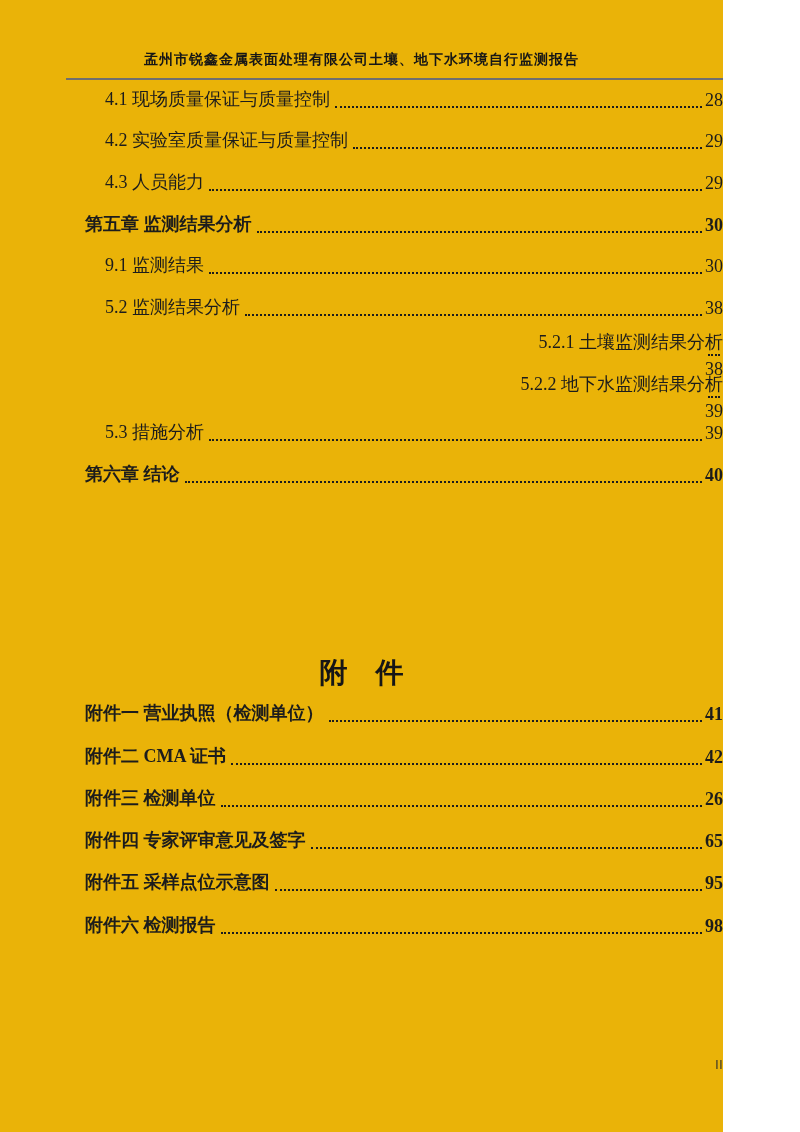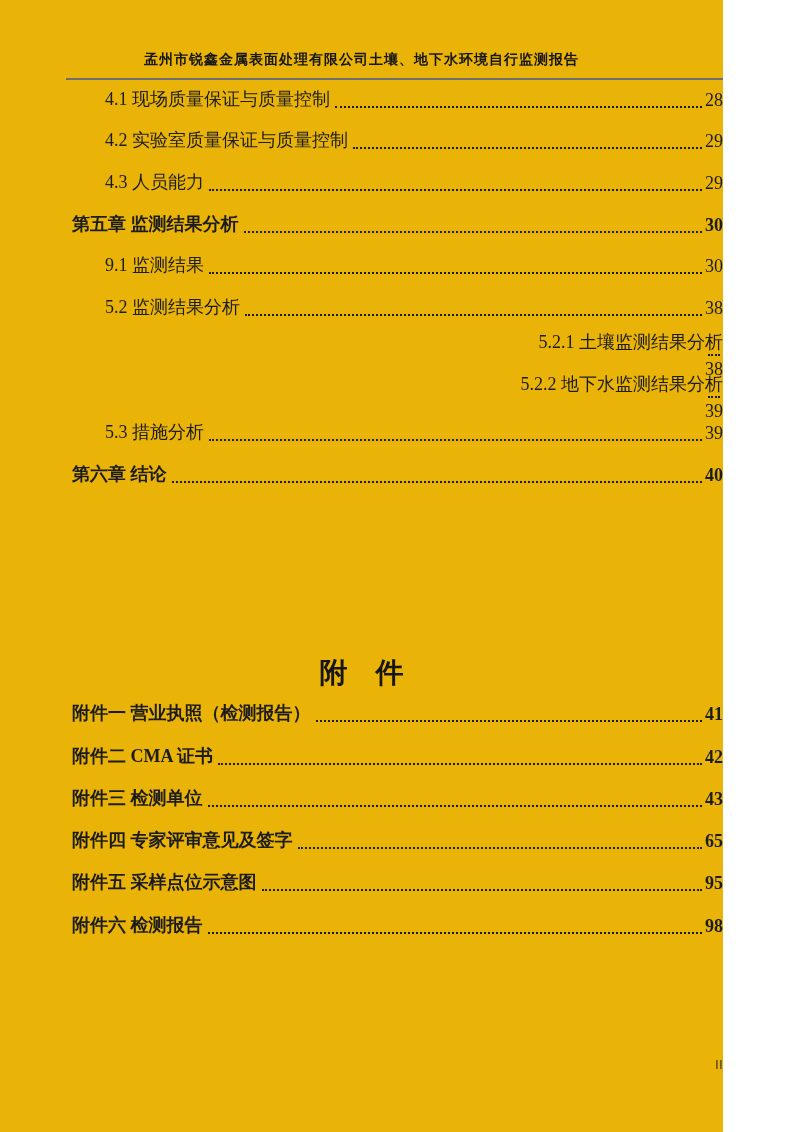--- a/index.html
+++ b/index.html
@@ -52,21 +52,21 @@
     display: flex;
     align-items: flex-end;
     height: 41.7px;
     box-sizing: border-box;
     padding-bottom: 11px;
     font-size: 18px;
   }
   .attachments-list .toc-row { height: 42.3px; }
   .toc-row.level-2 { padding-left: 33px; }
   .toc-row.level-3 { padding-left: 61px; flex-direction: column; }
-  .toc-row.bold { font-weight: 700; }
+  .toc-row.bold { font-weight: 700; margin-left: 13px; }
   .toc-label { white-space: nowrap; }
   .dots {
     flex: 1;
     min-width: 12px;
     border-bottom: 2.2px dotted #1c1c1c;
     margin: 0 3px 3px 5px;
   }
   .toc-page { white-space: nowrap; }
   .attachments-heading {
     position: absolute;
@@ -149,33 +149,33 @@
         <span class="toc-label">第六章 结论</span>
         <span class="dots"></span>
         <span class="toc-page">40</span>
       </div>
     </div>
 
   <div class="attachments-heading">附　件</div>
 
   <div class="attachments-list">
       <div class="toc-row level-1 bold">
-        <span class="toc-label">附件一 营业执照（检测报告）</span>
+        <span class="toc-label">附件一 营业执照（检测单位）</span>
         <span class="dots"></span>
         <span class="toc-page">41</span>
       </div>
       <div class="toc-row level-1 bold">
         <span class="toc-label">附件二 CMA 证书</span>
         <span class="dots"></span>
         <span class="toc-page">42</span>
       </div>
       <div class="toc-row level-1 bold">
         <span class="toc-label">附件三 检测单位</span>
         <span class="dots"></span>
-        <span class="toc-page">43</span>
+        <span class="toc-page">26</span>
       </div>
       <div class="toc-row level-1 bold">
         <span class="toc-label">附件四 专家评审意见及签字</span>
         <span class="dots"></span>
         <span class="toc-page">65</span>
       </div>
       <div class="toc-row level-1 bold">
         <span class="toc-label">附件五 采样点位示意图</span>
         <span class="dots"></span>
         <span class="toc-page">95</span>

